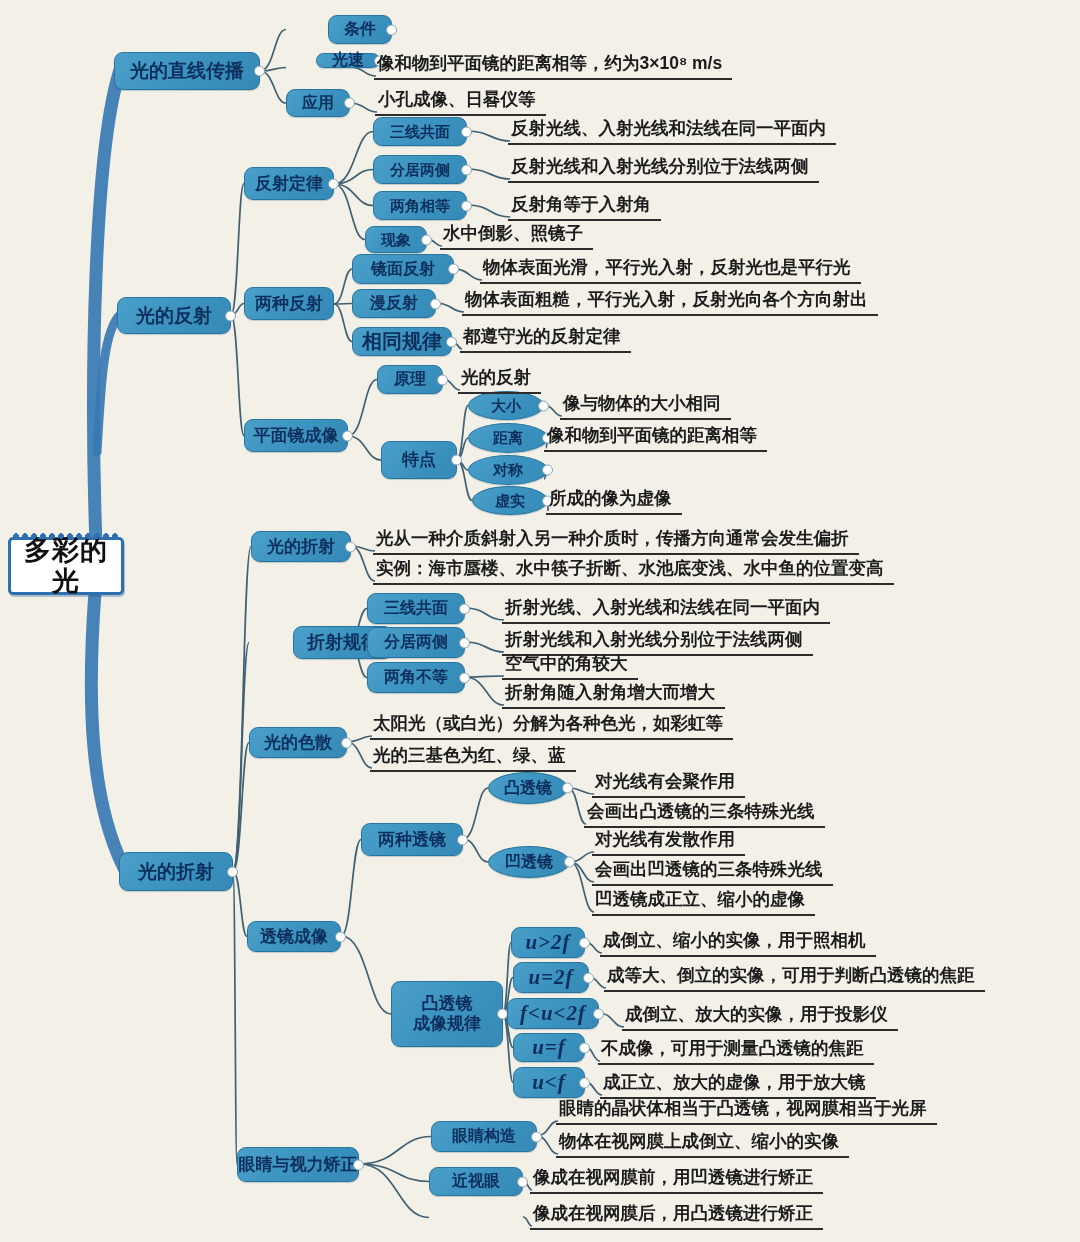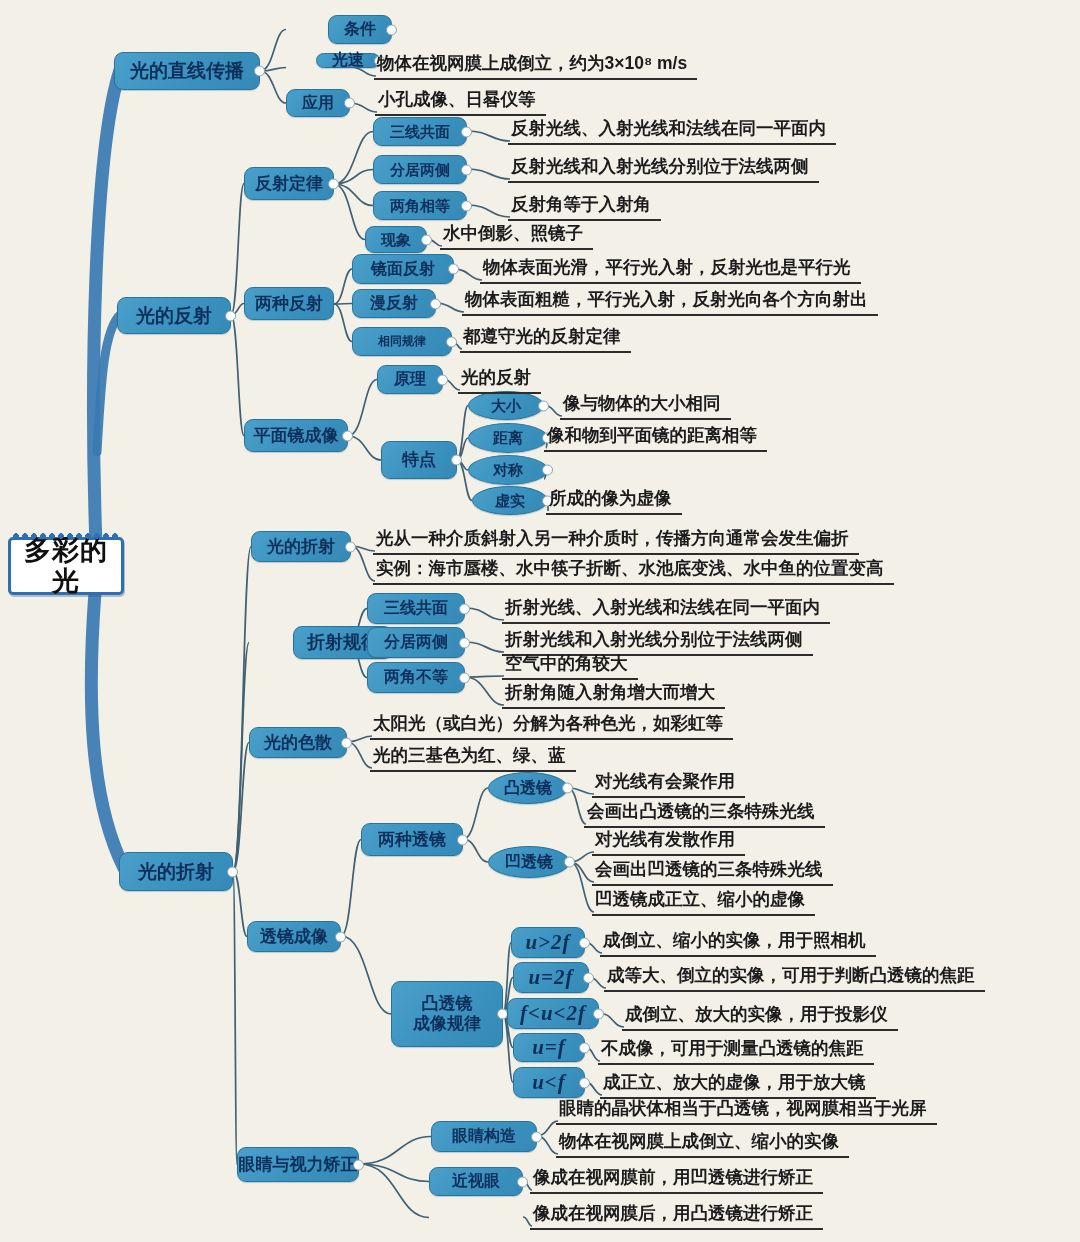--- a/index.html
+++ b/index.html
@@ -142,21 +142,21 @@
     <div class="node pill dot" style="left: 286px; top: 53px; width: 64px; height: 15px; font-size: 16px; margin-left: 30px;">光速</div>
     <div class="node pill dot" style="left: 286px; top: 89px; width: 64px; height: 28px; font-size: 16px;">应用</div>
     <div class="node pill dot" style="left: 244px; top: 167px; width: 90px; height: 33px; font-size: 17px;">反射定律</div>
     <div class="node pill dot" style="left: 373px; top: 117px; width: 94px; height: 29px; font-size: 15px;">三线共面</div>
     <div class="node pill dot" style="left: 373px; top: 155px; width: 94px; height: 29px; font-size: 15px;">分居两侧</div>
     <div class="node pill dot" style="left: 373px; top: 191px; width: 94px; height: 29px; font-size: 15px;">两角相等</div>
     <div class="node pill dot" style="left: 365px; top: 226px; width: 62px; height: 27px; font-size: 15px;">现象</div>
     <div class="node pill" style="left: 244px; top: 287px; width: 90px; height: 33px; font-size: 17px;">两种反射</div>
     <div class="node pill dot" style="left: 352px; top: 254px; width: 102px; height: 30px; font-size: 16px;">镜面反射</div>
     <div class="node pill dot" style="left: 352px; top: 289px; width: 84px; height: 29px; font-size: 16px;">漫反射</div>
-    <div class="node pill dot" style="left: 352px; top: 327px; width: 100px; height: 29px; font-size: 12px;">相同规律</div>
+    <div class="node pill dot" style="left: 352px; top: 327px; width: 100px; height: 29px; font-size: 20px;">相同规律</div>
     <div class="node pill dot" style="left: 244px; top: 419px; width: 104px; height: 33px; font-size: 17px;">平面镜成像</div>
     <div class="node pill dot" style="left: 377px; top: 365px; width: 66px; height: 29px; font-size: 16px;">原理</div>
     <div class="node pill dot" style="left: 381px; top: 441px; width: 76px; height: 38px; font-size: 17px;">特点</div>
     <div class="node ellipse dot" style="left: 468px; top: 391px; width: 76px; height: 29px; font-size: 15px;">大小</div>
     <div class="node ellipse dot" style="left: 468px; top: 423px; width: 80px; height: 30px; font-size: 15px;">距离</div>
     <div class="node ellipse dot" style="left: 468px; top: 455px; width: 80px; height: 30px; font-size: 15px;">对称</div>
     <div class="node ellipse dot" style="left: 472px; top: 486px; width: 76px; height: 29px; font-size: 15px;">虚实</div>
     <div class="node pill dot" style="left: 251px; top: 531px; width: 100px; height: 31px; font-size: 17px;">光的折射</div>
     <div class="node pill dot" style="left: 249px; top: 626px; width: 100px; height: 33px; font-size: 18px; margin-left: 44px;">折射规律</div>
     <div class="node pill dot" style="left: 367px; top: 593px; width: 98px; height: 31px; font-size: 16px;">三线共面</div>
@@ -171,21 +171,21 @@
 成像规律</div>
     <div class="node formula dot" style="left: 511px; top: 927px; width: 74px; height: 31px; font-size: 21px;">u&gt;2f</div>
     <div class="node formula dot" style="left: 513px; top: 962px; width: 76px; height: 31px; font-size: 21px;">u=2f</div>
     <div class="node formula dot" style="left: 507px; top: 998px; width: 92px; height: 31px; font-size: 21px;">f&lt;u&lt;2f</div>
     <div class="node formula dot" style="left: 513px; top: 1033px; width: 72px; height: 29px; font-size: 21px;">u=f</div>
     <div class="node formula dot" style="left: 513px; top: 1067px; width: 72px; height: 31px; font-size: 21px;">u&lt;f</div>
     <div class="node pill dot" style="left: 237px; top: 1147px; width: 122px; height: 35px; font-size: 17px;">眼睛与视力矫正</div>
     <div class="node pill dot" style="left: 431px; top: 1121px; width: 106px; height: 31px; font-size: 16px;">眼睛构造</div>
     <div class="node pill dot" style="left: 429px; top: 1167px; width: 94px; height: 29px; font-size: 16px;">近视眼</div>
     <div class="node pill dot" style="left: 429px; top: 1262px; width: 94px; height: 29px; font-size: 16px; margin-top: 8px;">远视眼</div>
-    <span class="leaf" style="left: 374px; top: 52px;">物体在视网膜上成倒立，约为3×10⁸ m/s</span>
+    <span class="leaf" style="left: 374px; top: 52px;">像和物到平面镜的距离相等，约为3×10⁸ m/s</span>
     <span class="leaf" style="left: 375px; top: 88px; text-align: center;">小孔成像、日晷仪等</span>
     <span class="leaf" style="left: 508px; top: 117px;">反射光线、入射光线和法线在同一平面内</span>
     <span class="leaf" style="left: 508px; top: 155px;">反射光线和入射光线分别位于法线两侧</span>
     <span class="leaf" style="left: 508px; top: 193px;">反射角等于入射角</span>
     <span class="leaf" style="left: 440px; top: 222px;">水中倒影、照镜子</span>
     <span class="leaf" style="left: 480px; top: 256px;">物体表面光滑，平行光入射，反射光也是平行光</span>
     <span class="leaf" style="left: 462px; top: 288px;">物体表面粗糙，平行光入射，反射光向各个方向射出</span>
     <span class="leaf" style="left: 460px; top: 325px;">都遵守光的反射定律</span>
     <span class="leaf" style="left: 458px; top: 366px;">光的反射</span>
     <span class="leaf" style="left: 560px; top: 392px;">像与物体的大小相同</span>

